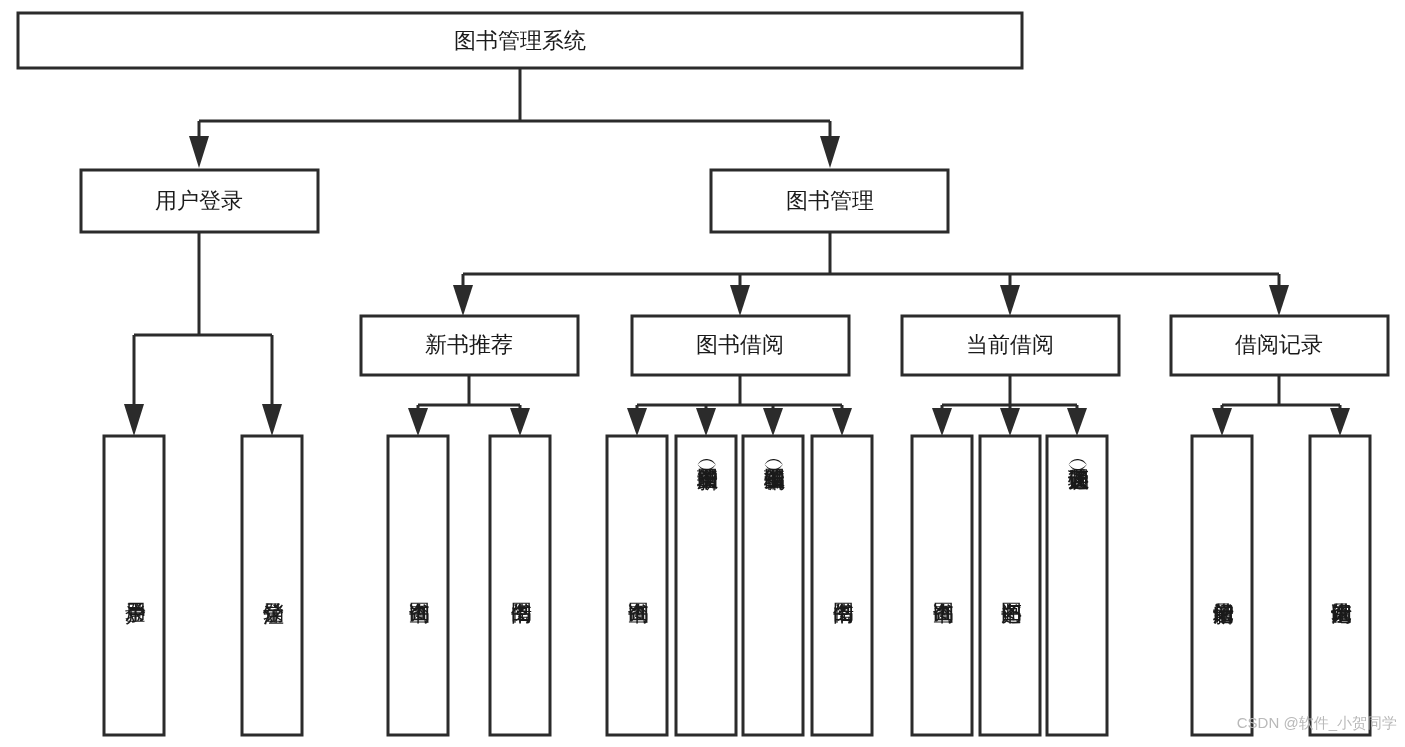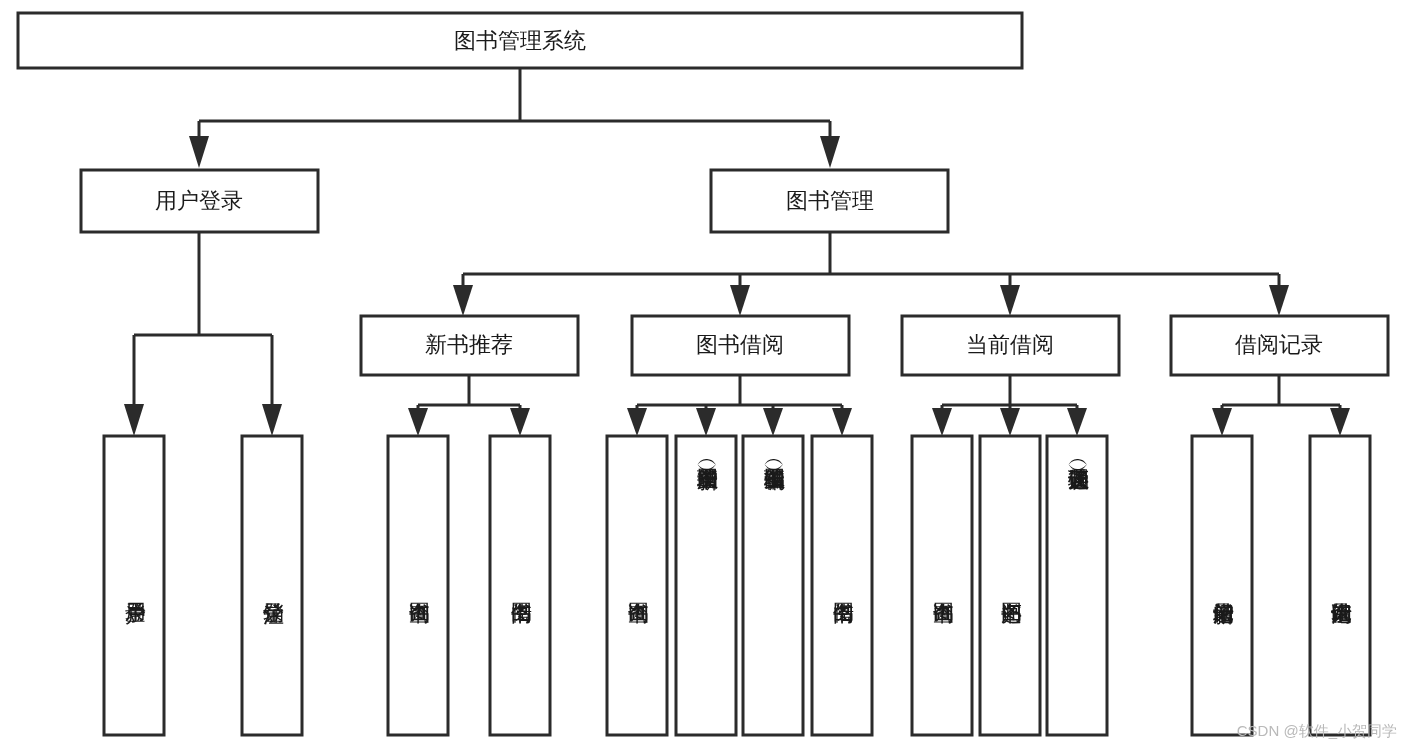--- a/index.html
+++ b/index.html
@@ -48,21 +48,21 @@
     text-anchor: middle;
     dominant-baseline: middle;
   }
   .node-label.vertical {
     font-size: 21px;
     letter-spacing: 0px;
   }
   .watermark {
     position: absolute;
     right: 8px;
-    bottom: 6px;
+    bottom: 14px;
     font-family: "Liberation Sans", "DejaVu Sans", sans-serif;
     font-size: 15px;
     color: #b9b9b9;
     white-space: nowrap;
     pointer-events: none;
   }
 </style>
 </head>
 <body>
 

